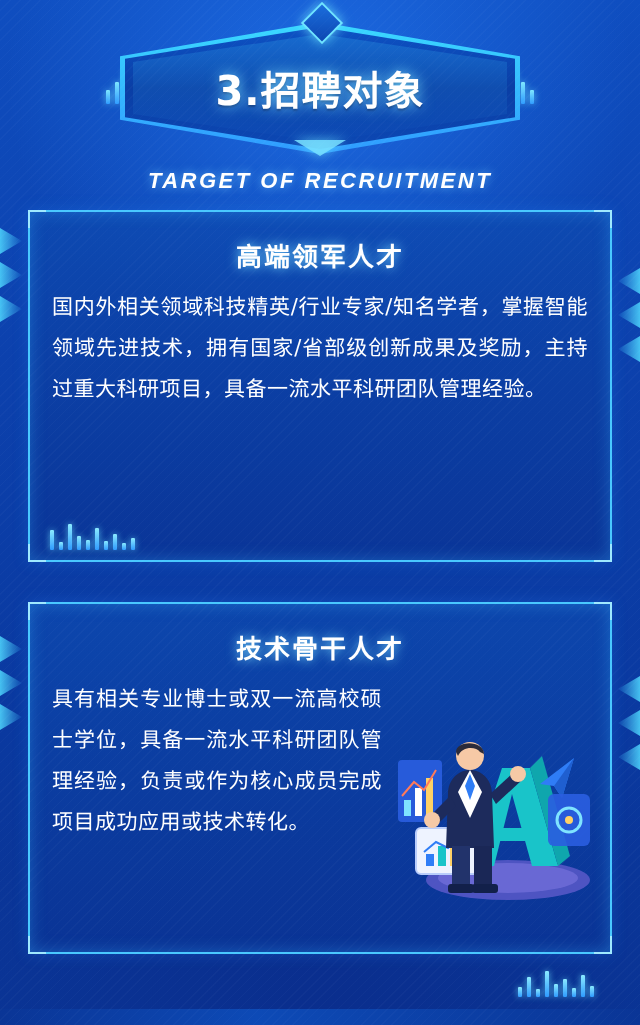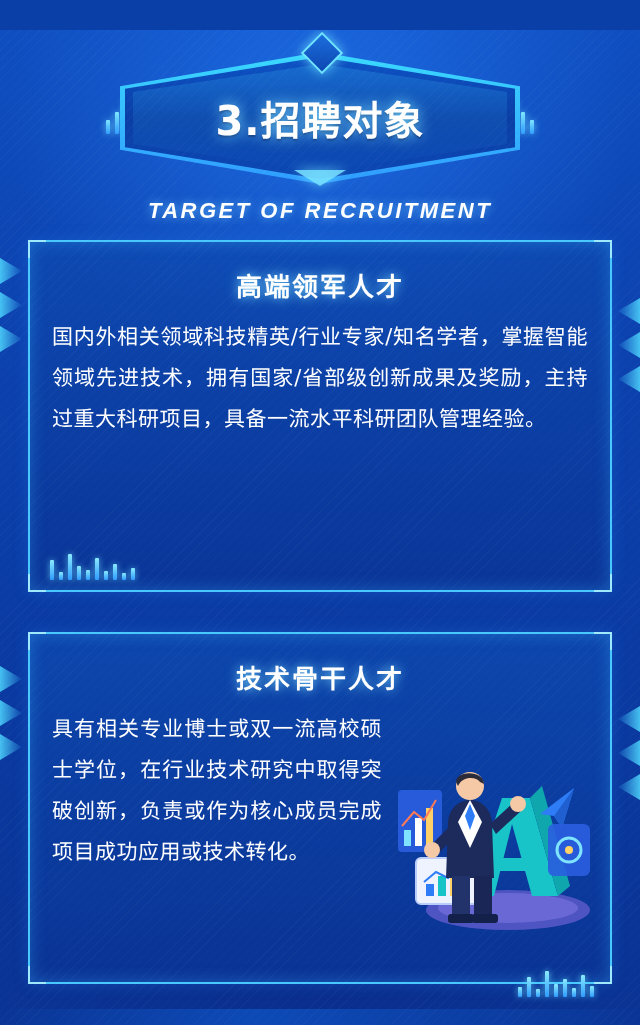--- a/index.html
+++ b/index.html
@@ -17,21 +17,20 @@
 
   
   .page {
     position: absolute;
     inset: 0;
     background:
       radial-gradient(ellipse 70% 40% at 50% 8%, rgba(40,130,255,0.55) 0%, rgba(12,60,165,0) 70%),
       radial-gradient(ellipse 90% 60% at 50% 100%, rgba(10,45,140,0.9) 0%, rgba(12,60,165,0) 70%),
       linear-gradient(180deg, #0f4ec0 0%, #0c41ad 35%, #0a39a0 70%, #0a3596 100%);
     overflow: hidden;
-    margin-top: 30px;
   }
   
   .page::after {
     content: "";
     position: absolute;
     inset: 0;
     background-image: repeating-linear-gradient(135deg, rgba(255,255,255,0.025) 0px, rgba(255,255,255,0.025) 1px, rgba(0,0,0,0) 1px, rgba(0,0,0,0) 7px);
     pointer-events: none;
   }
 
@@ -334,21 +333,21 @@
 
   <div class="spacer-40"></div>
 
   <div class="card" style="height:352px">
     <div class="corner tl"></div>
     <div class="corner tr"></div>
     <div class="corner bl"></div>
     <div class="corner br"></div>
 
     <div class="card-title">技术骨干人才</div>
-    <div class="card-body" style="width:330px">具有相关专业博士或双一流高校硕士学位，在行业技术研究中取得突破创新，负责或作为核心成员完成项目成功应用或技术转化。</div>
+    <div class="card-body" style="width:330px">具有相关专业博士或双一流高校硕士学位，具备一流水平科研团队管理经验，负责或作为核心成员完成项目成功应用或技术转化。</div>
 
     <svg class="illus" viewBox="0 0 210 200">
       <ellipse cx="118" cy="172" rx="82" ry="20" fill="#5b59c9" opacity="0.85"></ellipse>
       <ellipse cx="118" cy="170" rx="70" ry="15" fill="#7b76e0" opacity="0.6"></ellipse>
 
       <g>
         <path d="M112 60 L140 60 L168 158 L142 158 L122 86 L104 158 L80 158 Z" fill="#19c4c9"></path>
         <rect x="100" y="120" width="48" height="13" fill="#19c4c9"></rect>
         <path d="M140 60 L152 48 L180 148 L168 158 Z" fill="#0fa6ad"></path>
       </g>

